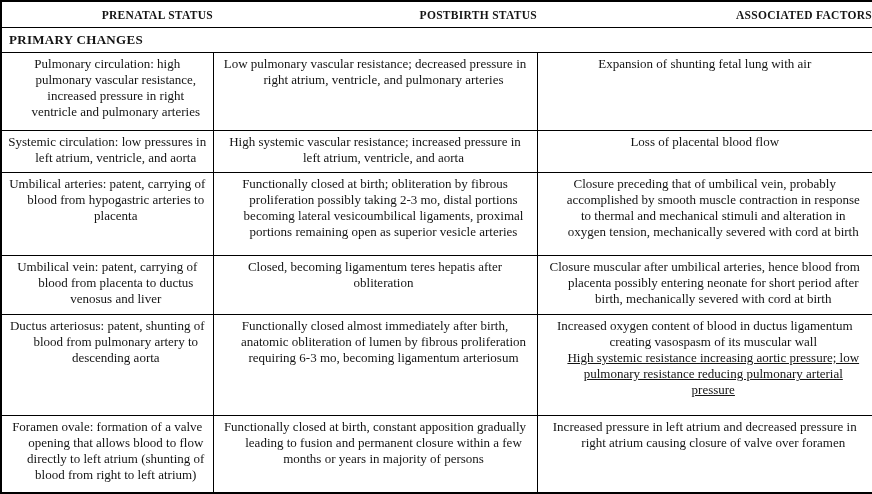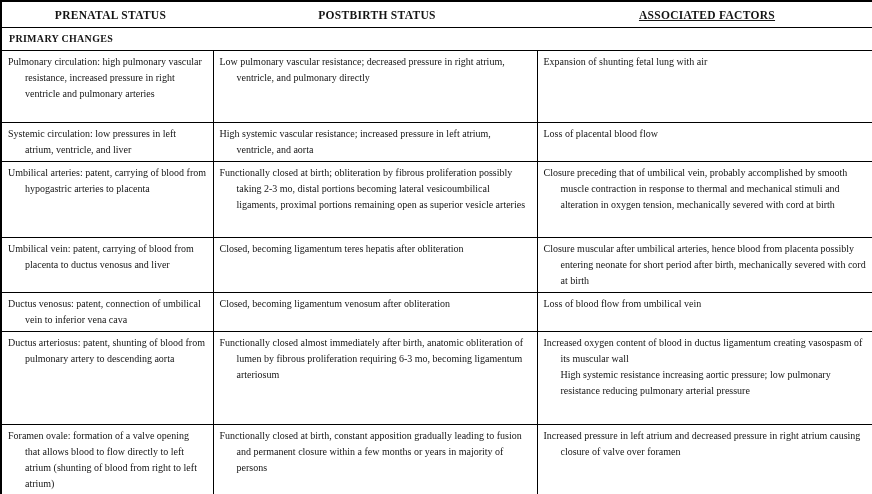--- a/index.html
+++ b/index.html
@@ -24,62 +24,64 @@
     border-left: 2px solid #000;
     border-right: 2px solid #000;
     background: #ffffff;
   }
   col.c1 { width: 212px; }
   col.c2 { width: 324px; }
   col.c3 { width: 336px; }
 
   th, td {
     vertical-align: top;
-    font-size: 10px;
+    font-size: 13px;
     line-height: 16px;
     padding: 0;
   }
 
   
   tr.header-row th {
     border-bottom: 1.5px solid #000;
-    text-align: center;
+    text-align: right;
     font-weight: bold;
     font-size: 11.5px;
     letter-spacing: 0.3px;
     vertical-align: middle;
     height: 25px;
     padding-left: 6px;
     white-space: nowrap;
   }
   tr.header-row th.h2 { padding-left: 4px; }
-  tr.header-row th.h3 { padding-left: 5px; text-decoration: underline; }
+  tr.header-row th.h3 { padding-left: 5px; }
 
   
   tr.section-row td {
     border-bottom: 1.5px solid #000;
     font-weight: bold;
     letter-spacing: 0.3px;
     vertical-align: middle;
     padding-left: 7px;
     white-space: nowrap;
   }
 
   
   tr.body-row td {
     border: 1.5px solid #000;
     padding: 3px 6px 3px 6px;
   }
   tr.body-row td p {
     margin: 0;
     padding-left: 17px;
     text-indent: -17px; 
+    text-align: center;
   }
   tr.body-row td p.cont {
     text-indent: 0;     
+    text-decoration: underline;
   }
 </style>
 </head>
 <body>
 
 <table class="doc-table">
   <colgroup>
     <col class="c1">
       <col class="c2">
       <col class="c3">
@@ -94,29 +96,29 @@
   <tbody>
 
     <tr class="section-row" style="height:23px">
       <td colspan="3">PRIMARY CHANGES</td>
     </tr>
     <tr class="body-row" style="height:72px">
       <td>
           <p>Pulmonary circulation: high pulmonary vascular resistance, increased pressure in right ventricle and pulmonary arteries</p>
         </td>
       <td>
-          <p>Low pulmonary vascular resistance; decreased pressure in right atrium, ventricle, and pulmonary directly</p>
+          <p>Low pulmonary vascular resistance; decreased pressure in right atrium, ventricle, and pulmonary arteries</p>
         </td>
       <td>
           <p>Expansion of shunting fetal lung with air</p>
         </td>
     </tr>
     <tr class="body-row" style="height:39px">
       <td>
-          <p>Systemic circulation: low pressures in left atrium, ventricle, and liver</p>
+          <p>Systemic circulation: low pressures in left atrium, ventricle, and aorta</p>
         </td>
       <td>
           <p>High systemic vascular resistance; increased pressure in left atrium, ventricle, and aorta</p>
         </td>
       <td>
           <p>Loss of placental blood flow</p>
         </td>
     </tr>
 
     <tr class="body-row" style="height:76px">
@@ -134,31 +136,20 @@
       <td>
           <p>Umbilical vein: patent, carrying of blood from placenta to ductus venosus and liver</p>
         </td>
       <td>
           <p>Closed, becoming ligamentum teres hepatis after obliteration</p>
         </td>
       <td>
           <p>Closure muscular after umbilical arteries, hence blood from placenta possibly entering neonate for short period after birth, mechanically severed with cord at birth</p>
         </td>
     </tr>
-    <tr class="body-row" style="height:38px">
-      <td>
-          <p>Ductus venosus: patent, connection of umbilical vein to inferior vena cava</p>
-        </td>
-      <td>
-          <p>Closed, becoming ligamentum venosum after obliteration</p>
-        </td>
-      <td>
-          <p>Loss of blood flow from umbilical vein</p>
-        </td>
-    </tr>
     <tr class="body-row" style="height:93px">
       <td>
           <p>Ductus arteriosus: patent, shunting of blood from pulmonary artery to descending aorta</p>
         </td>
       <td>
           <p>Functionally closed almost immediately after birth, anatomic obliteration of lumen by fibrous proliferation requiring 6-3 mo, becoming ligamentum arteriosum</p>
         </td>
       <td>
         <p>Increased oxygen content of blood in ductus ligamentum creating vasospasm of its muscular wall</p>
         <p class="cont">High systemic resistance increasing aortic pressure; low pulmonary resistance reducing pulmonary arterial pressure</p>

